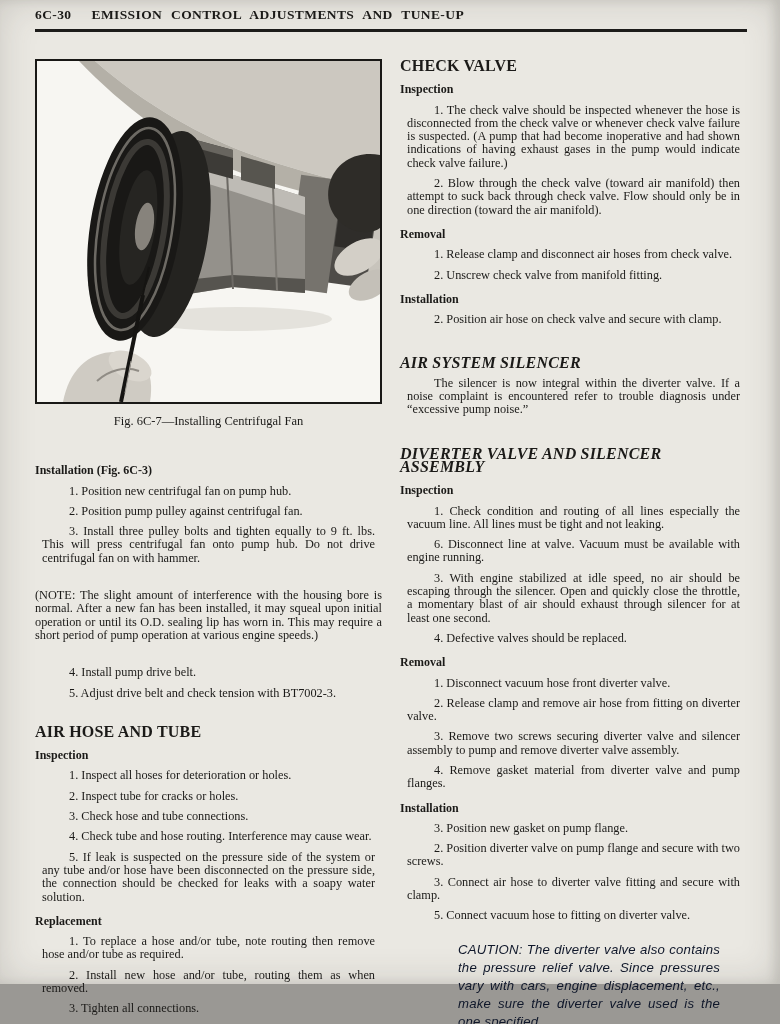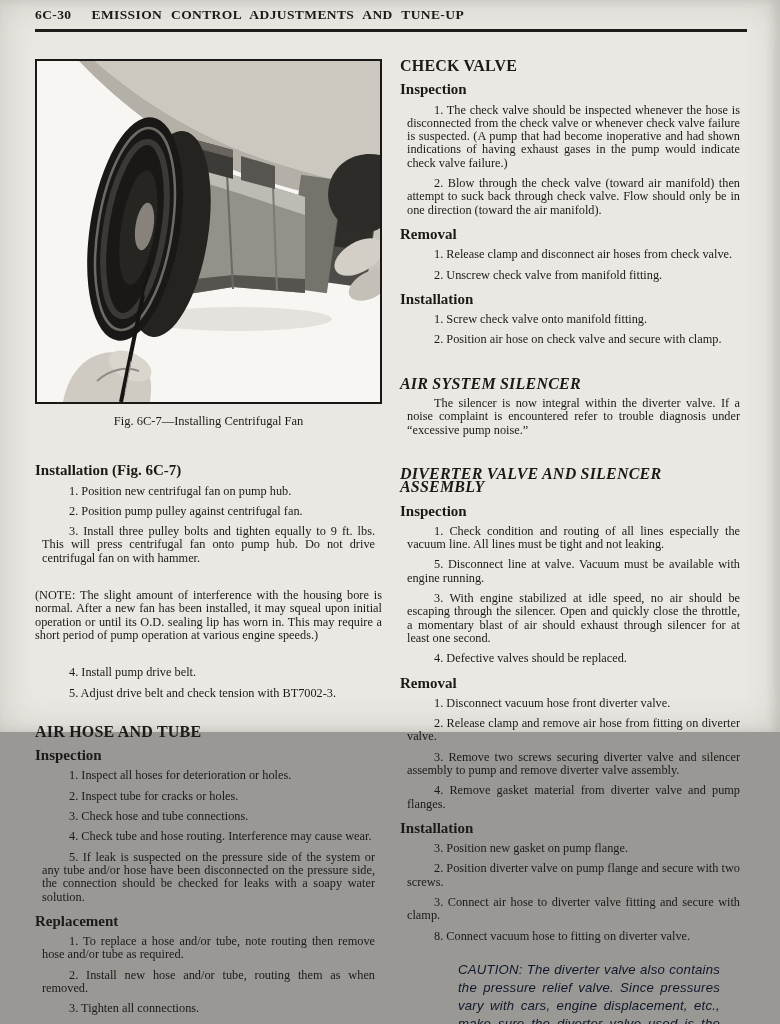--- a/index.html
+++ b/index.html
@@ -3,21 +3,21 @@
 <meta charset="utf-8">
 <style>
   html,body{margin:0;padding:0;}
   body{
     width:780px;height:1024px;overflow:hidden;
     background:#9a9894;
     font-family:"Liberation Serif","DejaVu Serif",serif;
   }
   .page{
     position:relative;box-sizing:border-box;
-    width:780px;height:732px;
+    width:780px;height:984px;
     padding:7px 33px 0 35px;
     background:#eae8e2;
     box-shadow:inset 0 0 36px rgba(60,58,50,.18), inset -6px 0 10px rgba(60,58,50,.12);
     color:#1b1a18;
   }
   
   .hdr{display:flex;align-items:baseline;gap:20px;
     font-weight:bold;font-size:13.5px;letter-spacing:.4px;word-spacing:5px;}
   .hdr-rule{height:3px;background:#1d1c1a;margin-top:6px;}
   
@@ -25,21 +25,21 @@
   .col{width:347px;font-size:12.3px;line-height:13.3px;}
   
   figure{margin:0;}
   .photo{
     box-sizing:border-box;width:347px;height:345px;
     border:2px solid #191816;background:#f7f6f2;overflow:hidden;
   }
   figcaption{margin-top:11px;text-align:center;font-size:12.5px;}
   
   .sec-h{font-size:16px;font-weight:bold;letter-spacing:.2px;margin:25px 0 1px;}
-  .sub-h{font-size:15px;font-weight:bold;margin:11px 0 1px;font-family:Liberation Serif, serif;}
+  .sub-h{font-size:12px;font-weight:bold;margin:11px 0 1px;font-family:Liberation Serif, serif;}
   .step{margin:7px;text-indent:27px;text-align:justify;}
   .note{margin:24px 0;text-align:justify;}
   .mt-lg{margin-top:36px;}
   .gap-lg{margin-top:30px;font-style:italic;}
   .col > :first-child{margin-top:2px;}
   .caution{
     margin:18px 0 0 58px;width:262px;
     font-family:"Liberation Sans","DejaVu Sans",sans-serif;
     font-style:italic;font-size:13.2px;line-height:18px;
     text-align:justify;letter-spacing:.2px;color:#0f172a;
@@ -106,21 +106,21 @@
             <path d="M60,320 C72,309 88,305 102,310" stroke="#908c85" stroke-width="2" fill="none"></path>
 
             <line x1="84" y1="341" x2="106" y2="234" stroke="#151412" stroke-width="4"></line>
             <line x1="104" y1="242" x2="112" y2="206" stroke="#151412" stroke-width="2"></line>
             <line x1="88" y1="332" x2="94" y2="300" stroke="#a5a19a" stroke-width="1"></line>
           </svg>
         </div>
         <figcaption>Fig. 6C-7—Installing Centrifugal Fan</figcaption>
       </figure>
 
-      <h3 class="sub-h mt-lg">Installation (Fig. 6C-7)</h3>
+      <h3 class="sub-h mt-lg">Installation (Fig. 6C-3)</h3>
       <p class="step">1. Position new centrifugal fan on pump hub.</p>
       <p class="step">2. Position pump pulley against centrifugal fan.</p>
       <p class="step">3. Install three pulley bolts and tighten equally to 9 ft. lbs. This will press centrifugal fan onto pump hub. Do not drive centrifugal fan on with hammer.</p>
       <p class="note">(NOTE: The slight amount of interference with the housing bore is normal. After a new fan has been installed, it may squeal upon initial operation or until its O.D. sealing lip has worn in. This may require a short period of pump operation at various engine speeds.)</p>
       <p class="step">4. Install pump drive belt.</p>
       <p class="step">5. Adjust drive belt and check tension with BT7002-3.</p>
 
       <h2 class="sec-h">AIR HOSE AND TUBE</h2>
       <h3 class="sub-h">Inspection</h3>
       <p class="step">1. Inspect all hoses for deterioration or holes.</p>
@@ -138,40 +138,39 @@
     <div class="col">
 
       <h2 class="sec-h">CHECK VALVE</h2>
       <h3 class="sub-h">Inspection</h3>
       <p class="step">1. The check valve should be inspected whenever the hose is disconnected from the check valve or whenever check valve failure is suspected. (A pump that had become inoperative and had shown indications of having exhaust gases in the pump would indicate check valve failure.)</p>
       <p class="step">2. Blow through the check valve (toward air manifold) then attempt to suck back through check valve. Flow should only be in one direction (toward the air manifold).</p>
       <h3 class="sub-h">Removal</h3>
       <p class="step">1. Release clamp and disconnect air hoses from check valve.</p>
       <p class="step">2. Unscrew check valve from manifold fitting.</p>
       <h3 class="sub-h">Installation</h3>
-      <p class="step">1. Screw check valve onto manifold fitting.</p>
       <p class="step">2. Position air hose on check valve and secure with clamp.</p>
 
       <h2 class="sec-h gap-lg">AIR SYSTEM SILENCER</h2>
       <p class="step">The silencer is now integral within the diverter valve. If a noise complaint is encountered refer to trouble diagnosis under “excessive pump noise.”</p>
 
       <h2 class="sec-h gap-lg">DIVERTER VALVE AND SILENCER ASSEMBLY</h2>
       <h3 class="sub-h">Inspection</h3>
       <p class="step">1. Check condition and routing of all lines especially the vacuum line. All lines must be tight and not leaking.</p>
-      <p class="step">5. Disconnect line at valve. Vacuum must be available with engine running.</p>
+      <p class="step">6. Disconnect line at valve. Vacuum must be available with engine running.</p>
       <p class="step">3. With engine stabilized at idle speed, no air should be escaping through the silencer. Open and quickly close the throttle, a momentary blast of air should exhaust through silencer for at least one second.</p>
       <p class="step">4. Defective valves should be replaced.</p>
       <h3 class="sub-h">Removal</h3>
       <p class="step">1. Disconnect vacuum hose front diverter valve.</p>
       <p class="step">2. Release clamp and remove air hose from fitting on diverter valve.</p>
       <p class="step">3. Remove two screws securing diverter valve and silencer assembly to pump and remove diverter valve assembly.</p>
       <p class="step">4. Remove gasket material from diverter valve and pump flanges.</p>
       <h3 class="sub-h">Installation</h3>
       <p class="step">3. Position new gasket on pump flange.</p>
       <p class="step">2. Position diverter valve on pump flange and secure with two screws.</p>
       <p class="step">3. Connect air hose to diverter valve fitting and secure with clamp.</p>
-      <p class="step">8. Connect vacuum hose to fitting on diverter valve.</p>
+      <p class="step">5. Connect vacuum hose to fitting on diverter valve.</p>
 
       <p class="caution">CAUTION: The diverter valve also contains the pressure relief valve. Since pressures vary with cars, engine displacement, etc., make sure the diverter valve used is the one specified.</p>
     </div>
 
   </div>
 </div>
 
 </body></html>

